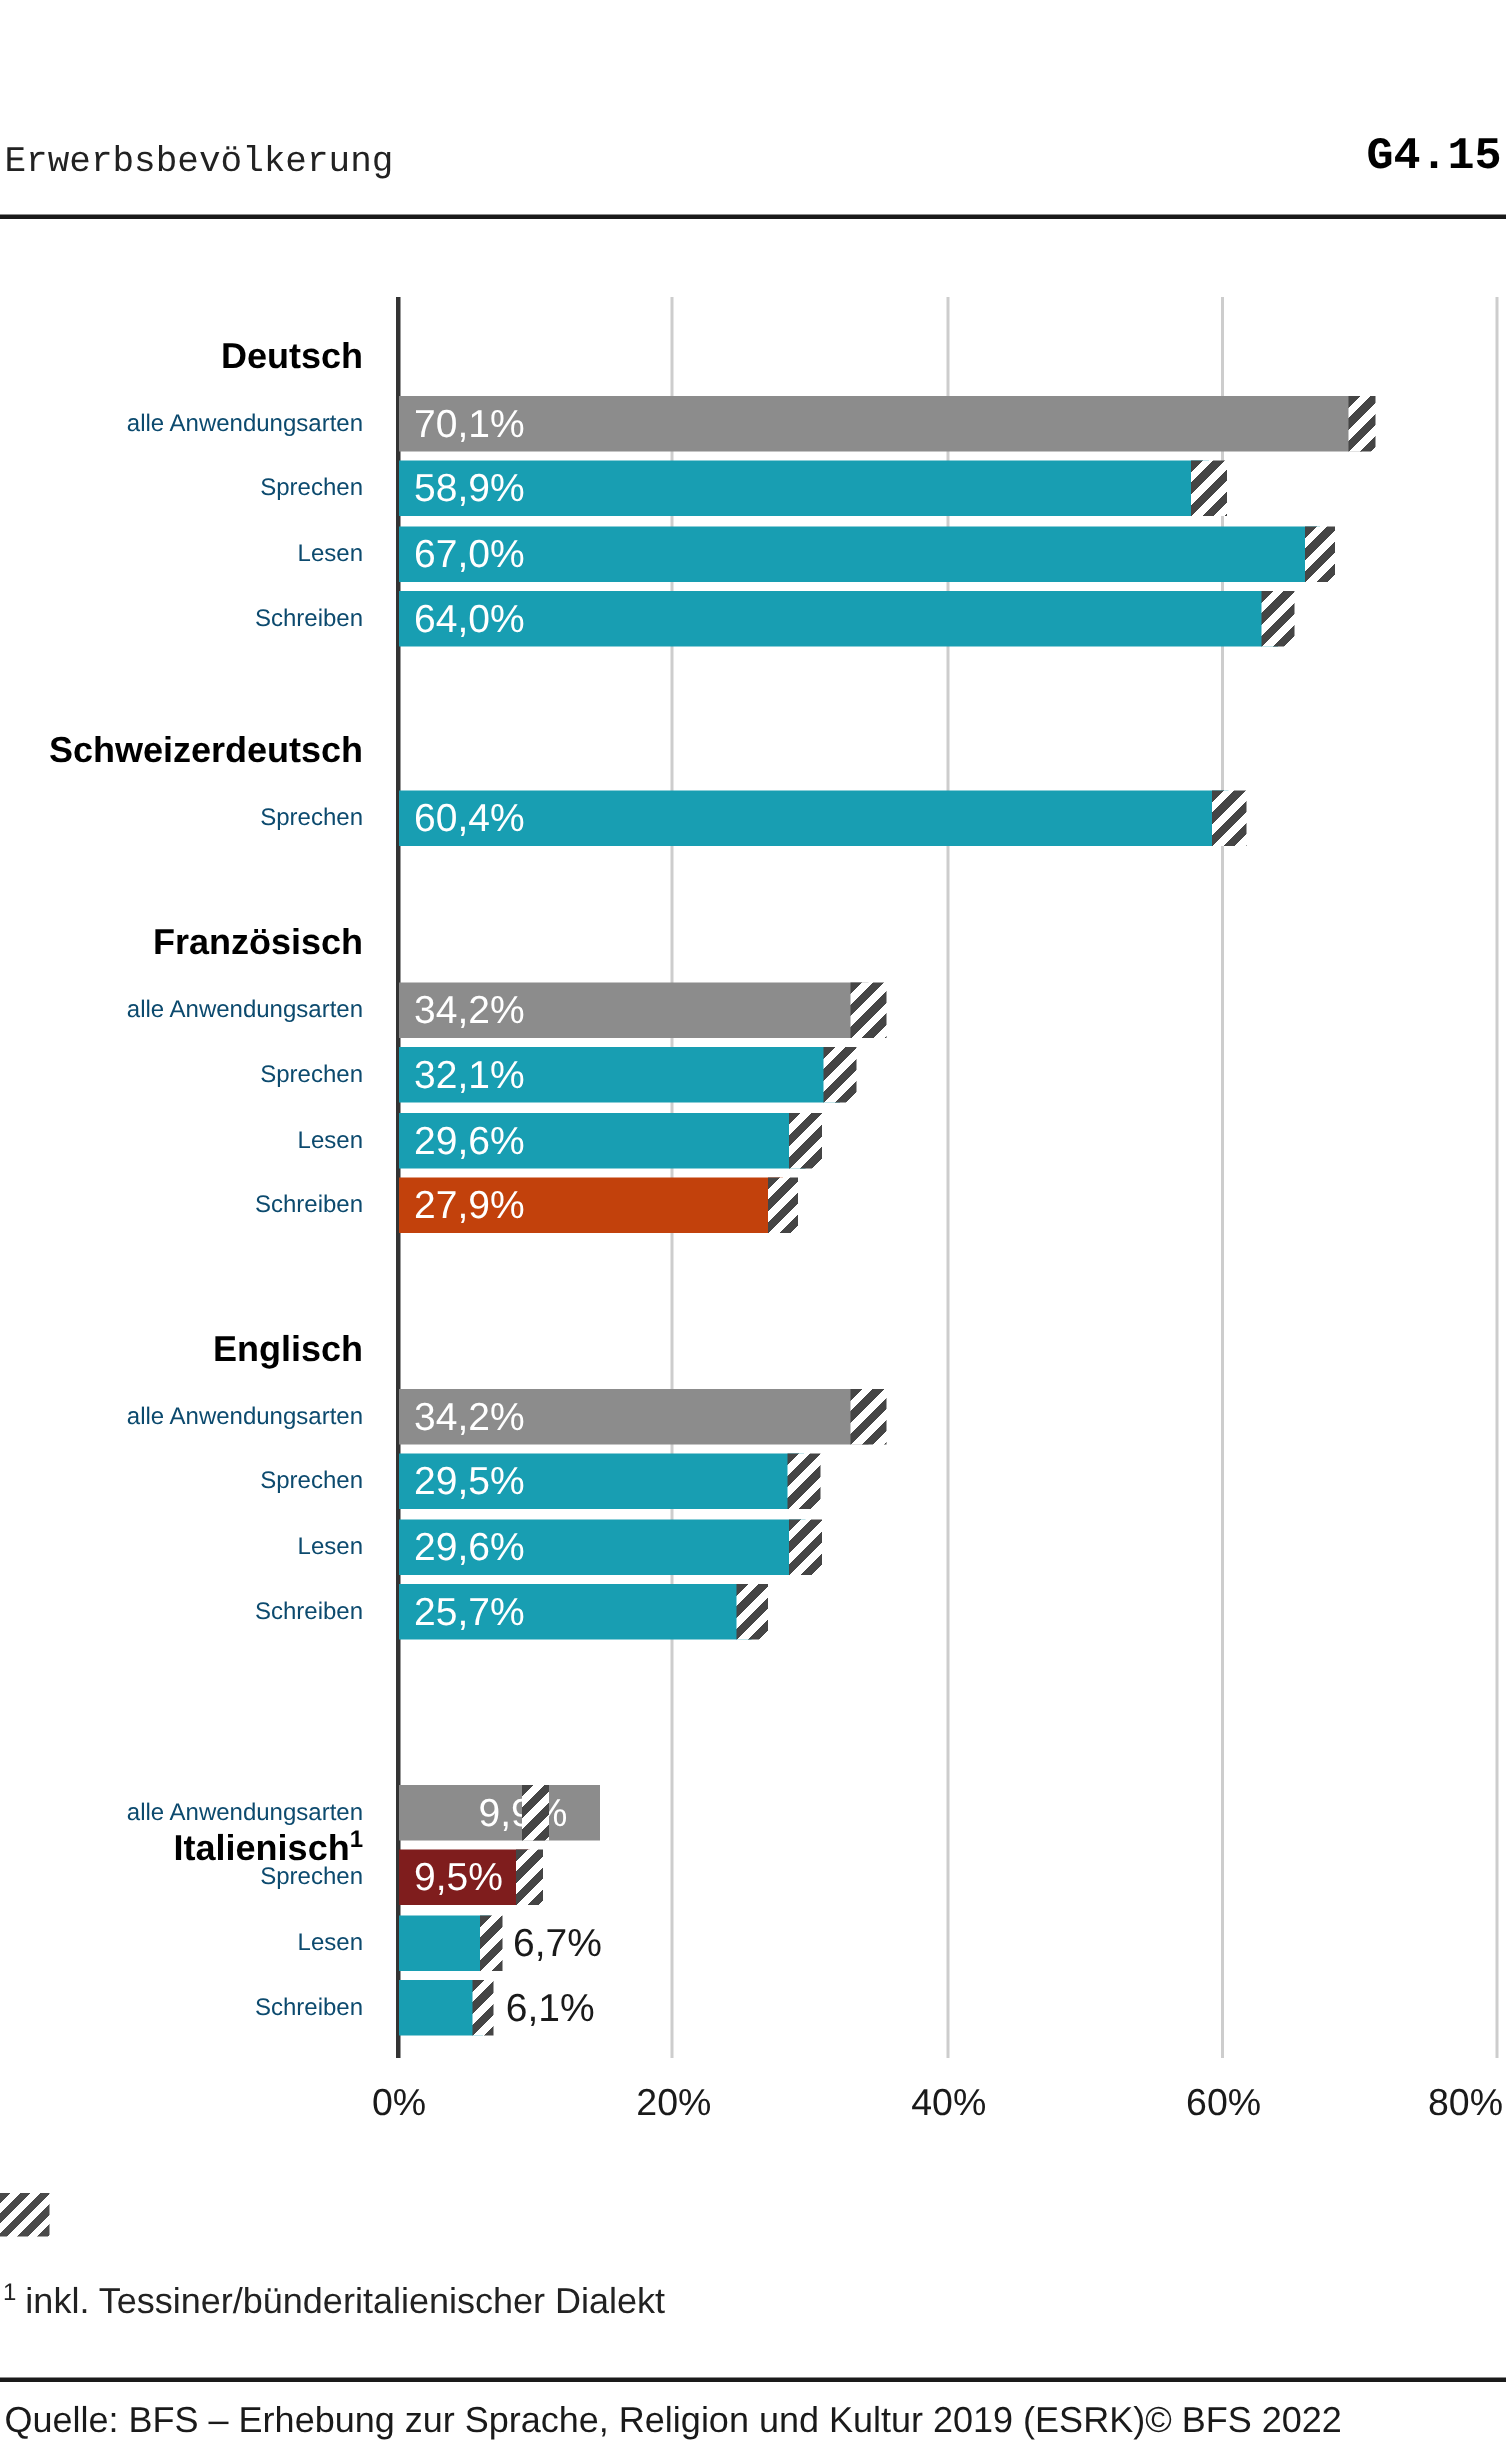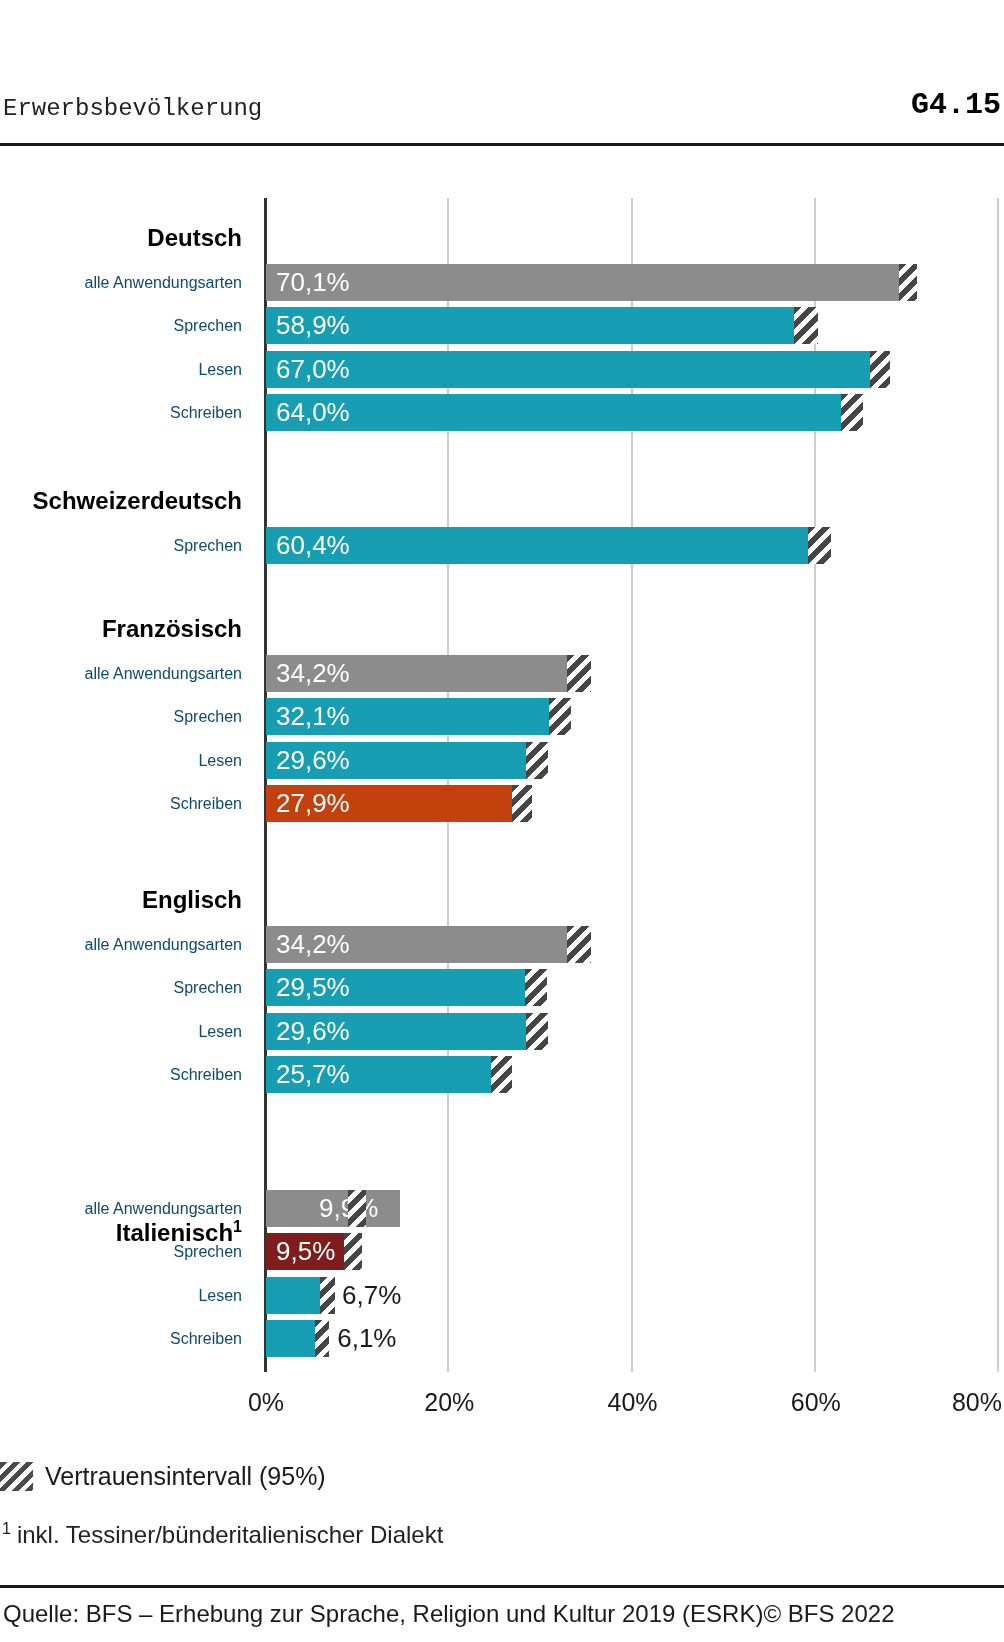--- a/index.html
+++ b/index.html
@@ -169,21 +169,20 @@
       <div class="abs tick-label" style="left: 266px; transform: translateX(-50%);">0%</div>
       <div class="abs tick-label" style="left: 449.25px; transform: translateX(-50%);">20%</div>
       <div class="abs tick-label" style="left: 632.5px; transform: translateX(-50%);">40%</div>
       <div class="abs tick-label" style="left: 815.75px; transform: translateX(-50%);">60%</div>
       <div class="abs tick-label" style="right: 2px;">80%</div>
     </div>
 </div>
 
 <div class="abs" id="legend">
   <div id="legend-swatch"></div>
-  <div id="legend-label">Vertrauensintervall (95%)</div>
 </div>
 
 <div class="abs" id="footnote"><sup>1</sup><span>inkl. Tessiner/bünderitalienischer Dialekt</span></div>
 
 <div class="abs rule" id="rule-bottom"></div>
 <div class="abs" id="footer-row">
   <div>Quelle: BFS – Erhebung zur Sprache, Religion und Kultur 2019 (ESRK)</div>
   <div>© BFS 2022</div>
 </div>
 

